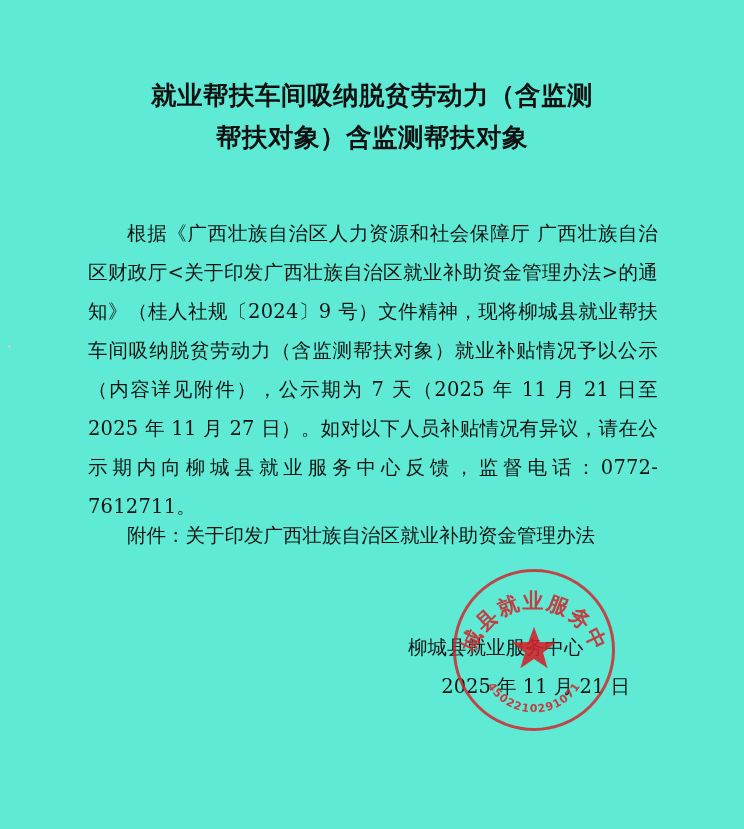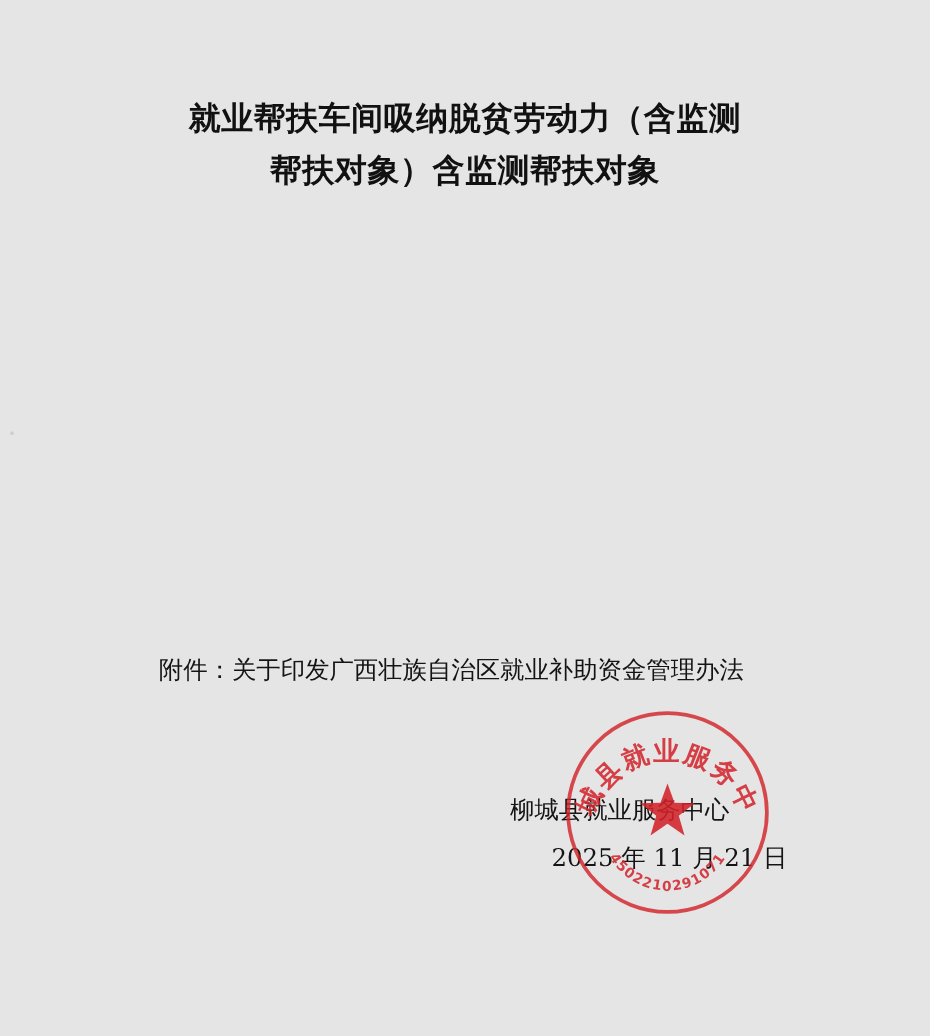--- a/index.html
+++ b/index.html
@@ -12,21 +12,21 @@
     height: 829px;
     position: relative;
     font-family: "DejaVu Serif", "Liberation Serif", serif;
     color: #1a1a1a;
     overflow: hidden;
   }
 
   .page {
     position: absolute;
     inset: 0;
-    background: #e5e5e5;
+    background: #5eead4;
   }
 
   .doc-title {
     position: absolute;
     top: 74px;
     left: 72px;
     width: 600px;
     text-align: center;
     font-family: "DejaVu Sans", "Liberation Sans", sans-serif;
     font-weight: bold;
@@ -156,20 +156,23 @@
 
 <div class="page">
 
   <div class="page-edge-mark"></div>
 
   <div class="doc-title">
     <span>就业帮扶车间吸纳脱贫劳动力（含监测</span>
     <span class="line2">帮扶对象）含监测帮扶对象</span>
   </div>
 
+  <div class="body-text">
+    <p>根据《广西壮族自治区人力资源和社会保障厅 广西壮族自治区财政厅&lt;关于印发广西壮族自治区就业补助资金管理办法&gt;的通知》（桂人社规〔2024〕9 号）文件精神，现将柳城县就业帮扶车间吸纳脱贫劳动力（含监测帮扶对象）就业补贴情况予以公示（内容详见附件），公示期为 7 天（2025 年 11 月 21 日至 2025 年 11 月 27 日）。如对以下人员补贴情况有异议，请在公示期内向柳城县就业服务中心反馈，监督电话：0772-7612711。</p>
+  </div>
 
   <div class="attachment">
     <p>附件：关于印发广西壮族自治区就业补助资金管理办法</p>
   </div>
 
   <div class="signature">
     <span class="sig-line">柳城县就业服务中心</span>
     <span class="sig-date">2025 年 11 月 21 日</span>
   </div>
 

